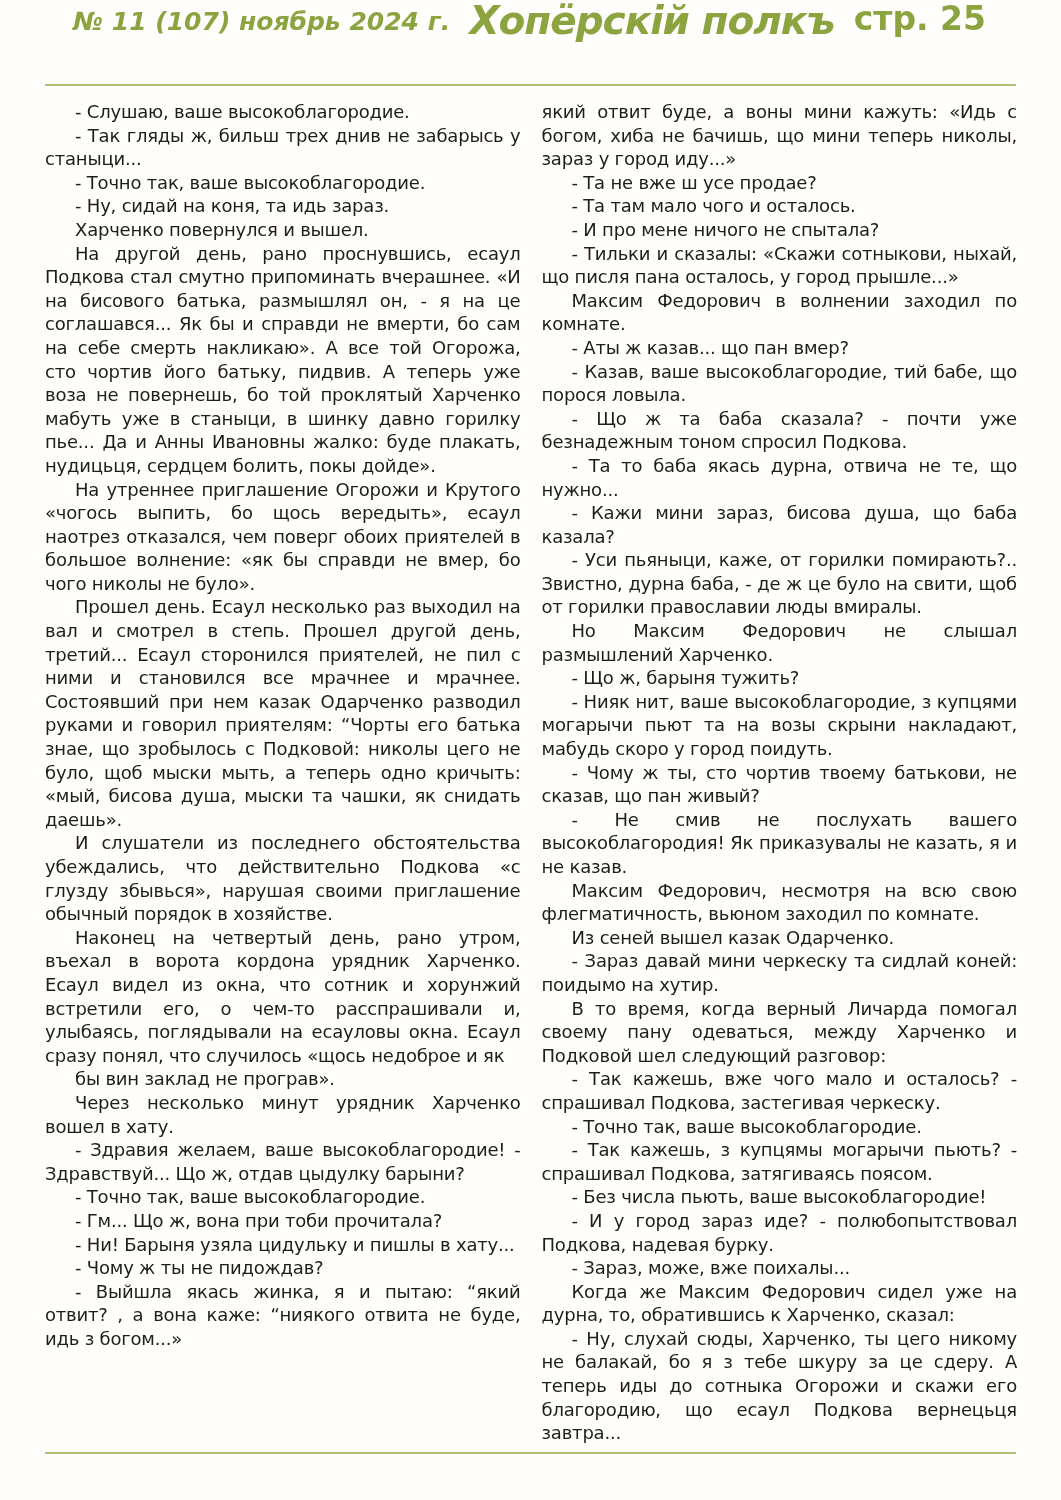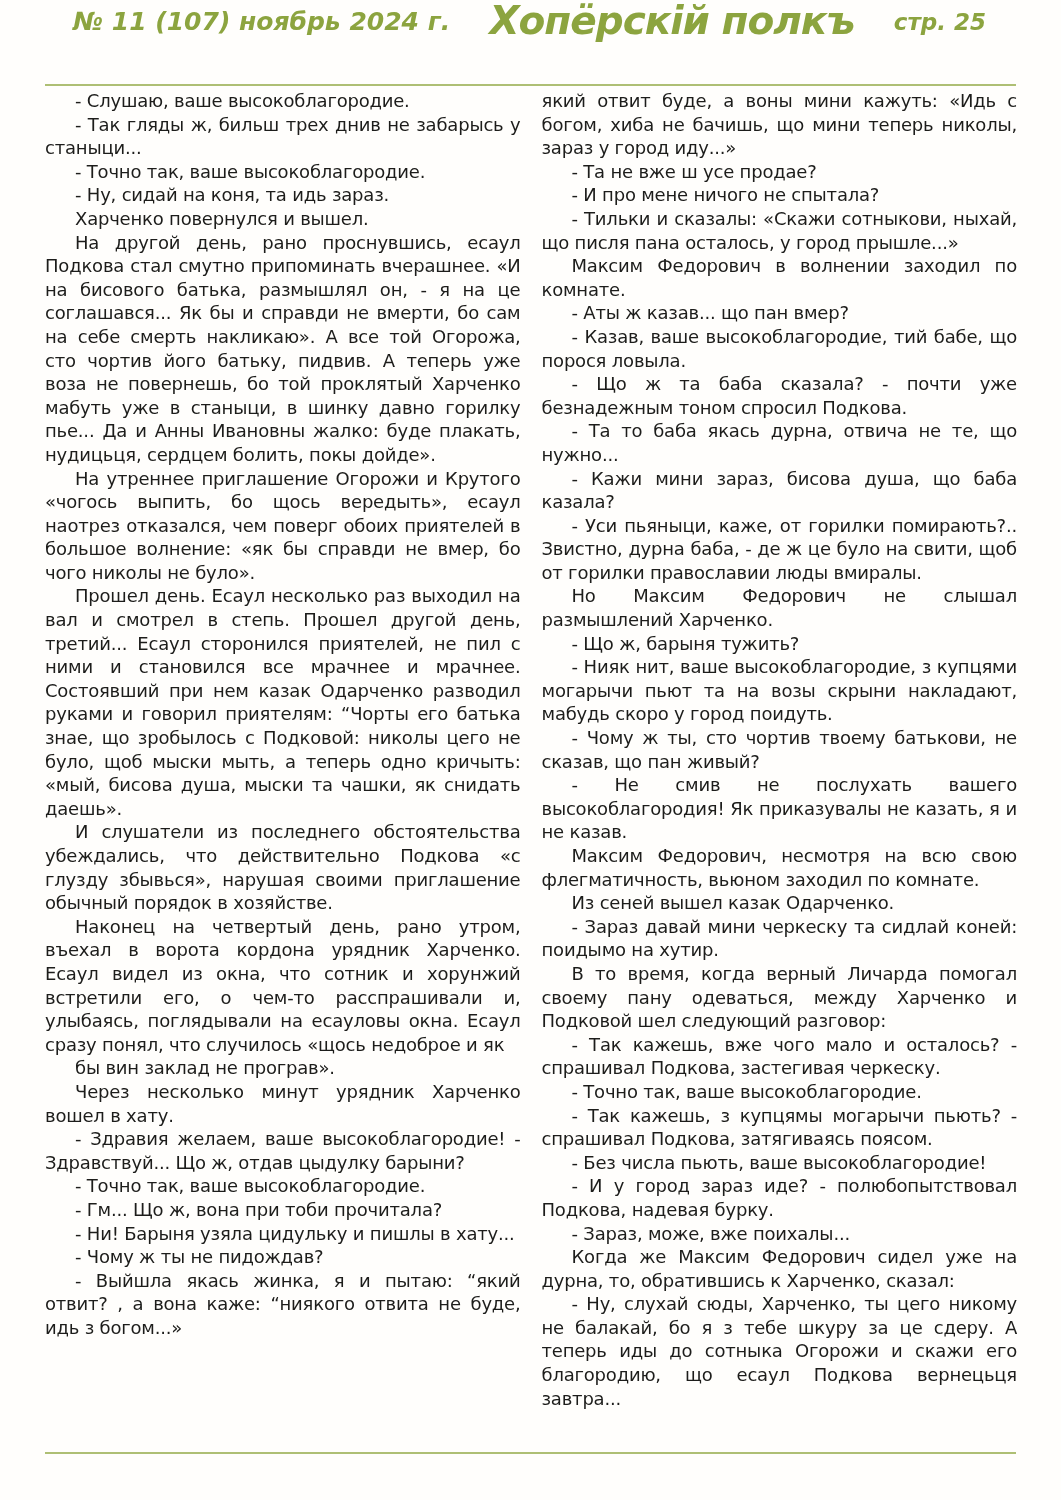--- a/index.html
+++ b/index.html
@@ -26,27 +26,27 @@
     font-size:25px;font-weight:bold;font-style:italic;color:var(--accent);
     padding-left:28px;white-space:nowrap;
     transform:translateY(-6px);
   }
   .masthead{
     font-size:39px;font-weight:bold;font-style:italic;color:var(--accent);
     letter-spacing:-1px;white-space:nowrap;
     transform:translateY(-2px);
   }
   .pageno{
-    font-size:23px;font-weight:bold;font-style:italic;color:var(--accent);
+    font-size:33px;font-weight:bold;color:var(--accent);
     padding-right:30px;white-space:nowrap;
     transform:translateY(-6px);
   }
   
   .columns{
-    position:absolute;left:45px;top:89px;width:972px;height:1350px;
+    position:absolute;left:45px;top:100px;width:972px;height:1350px;
     display:flex;gap:21px;
   }
   .col{
     width:476px;height:1350px;overflow:hidden;
     color:var(--ink);
     font-size:18px;line-height:23.6px;
     text-align:justify;
     letter-spacing:-0.2px;
   }
   .para{margin:0;}
@@ -85,20 +85,21 @@
         <p class="para ind">- Здравия желаем, ваше высокоблагородие! - Здравствуй... Що ж, отдав цыдулку барыни?</p>
         <p class="para ind">- Точно так, ваше высокоблагородие.</p>
         <p class="para ind">- Гм... Що ж, вона при тоби прочитала?</p>
         <p class="para ind">- Ни! Барыня узяла цидульку и пишлы в хату...</p>
         <p class="para ind">- Чому ж ты не пидождав?</p>
         <p class="para ind">- Выйшла якась жинка, я и пытаю: “який отвит? , а вона каже: “ниякого отвита не буде, идь з богом...»</p>
       </div>
     <div class="col" id="col-right">
         <p class="para">який отвит буде, а воны мини кажуть: «Идь с богом, хиба не бачишь, що мини теперь николы, зараз у город иду...»</p>
         <p class="para ind">- Та не вже ш усе продае?</p>
+        <p class="para ind">- Та там мало чого и осталось.</p>
         <p class="para ind">- И про мене ничого не спытала?</p>
         <p class="para ind">- Тильки и сказалы: «Скажи сотныкови, ныхай, що писля пана осталось, у город прышле...»</p>
         <p class="para ind">Максим Федорович в волнении заходил по комнате.</p>
         <p class="para ind">- Аты ж казав... що пан вмер?</p>
         <p class="para ind">- Казав, ваше высокоблагородие, тий бабе, що порося ловыла.</p>
         <p class="para ind">- Що ж та баба сказала? - почти уже безнадежным тоном спросил Подкова.</p>
         <p class="para ind">- Та то баба якась дурна, отвича не те, що нужно...</p>
         <p class="para ind">- Кажи мини зараз, бисова душа, що баба казала?</p>
         <p class="para ind">- Уси пьяныци, каже, от горилки помирають?.. Звистно, дурна баба, - де ж це було на свити, щоб от горилки православии люды вмиралы.</p>
         <p class="para ind">Но Максим Федорович не слышал размышлений Харченко.</p>

